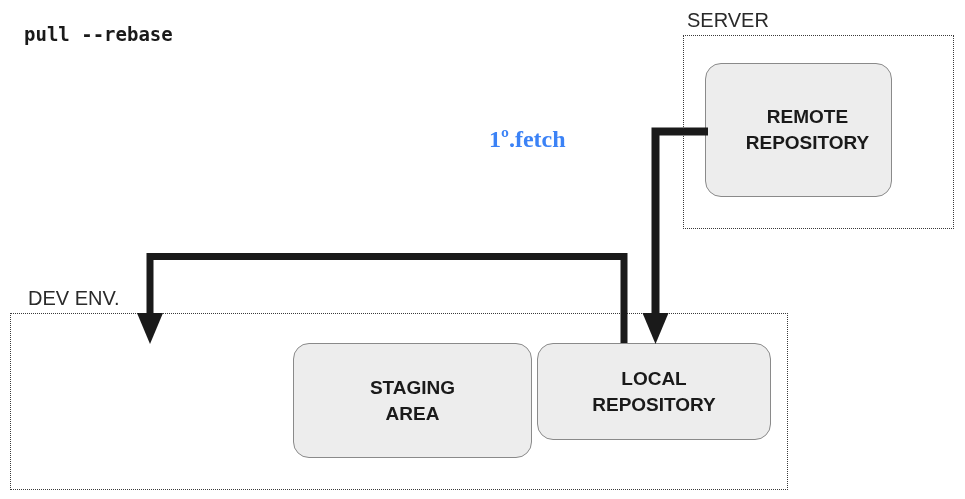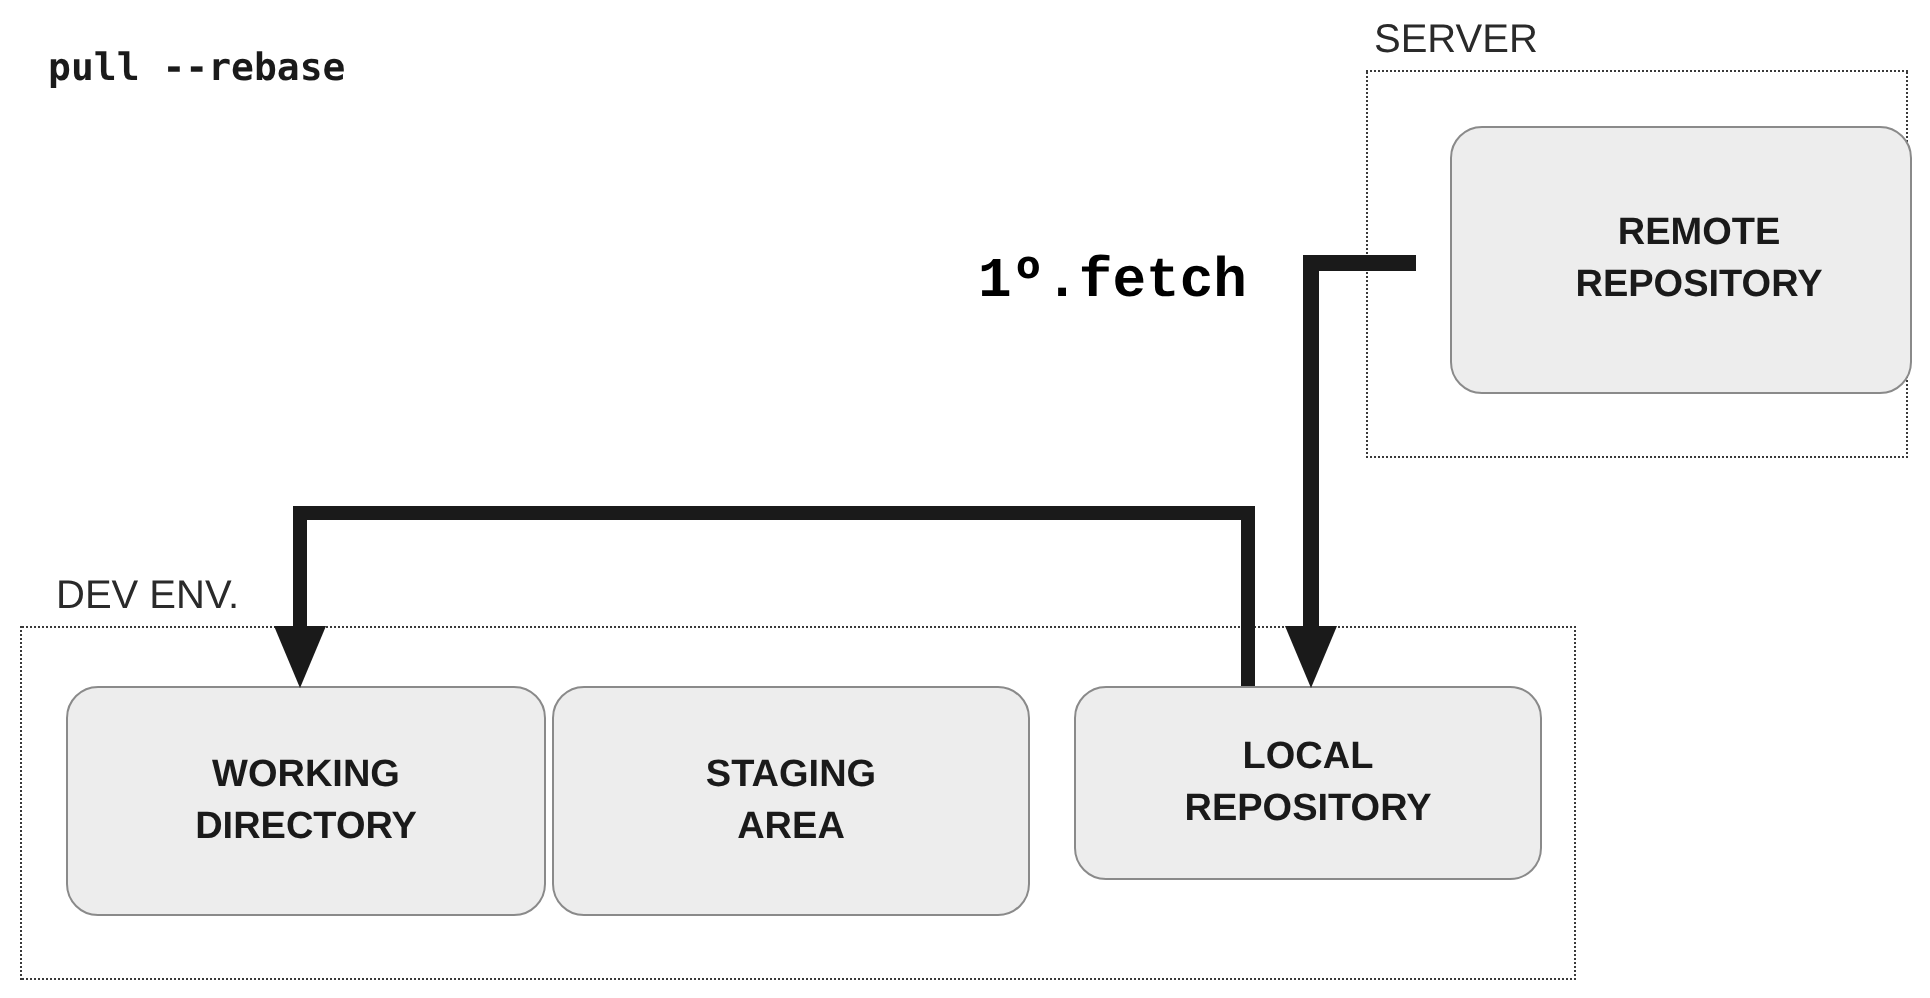--- a/index.html
+++ b/index.html
@@ -27,24 +27,24 @@
     font-size: 19px;
     font-weight: bold;
     color: #1a1a1a;
     letter-spacing: 0px;
     white-space: pre;
   }
 
   
   .step-label {
     position: absolute;
-    font-family: Liberation Mono, monospace;
-    font-size: 28px;
+    font-family: Liberation Serif, serif;
+    font-size: 24px;
     font-weight: bold;
-    color: #000000;
+    color: #3b82f6;
     white-space: pre;
   }
   #label-fetch  { left: 489px; top: 126px; }
   #label-rebase { left: 146px; top: 211px; }
 
   
   .group-box {
     position: absolute;
     border: 1.6px dotted #3a3a3a;
     background: transparent;
@@ -75,23 +75,23 @@
     align-items: center;
     justify-content: center;
     text-align: center;
     font-family: "Liberation Sans", sans-serif;
     font-size: 19px;
     font-weight: bold;
     color: #1a1a1a;
     line-height: 1.35;
     white-space: pre-line;
   }
-  #node-remote   { left: 725px; top: 63px;  width: 231px; height: 134px; padding-left: 18px; }
+  #node-remote   { left: 705px; top: 63px;  width: 187px; height: 134px; padding-left: 18px; }
   #node-working  { left: 33px;  top: 343px; width: 240px; height: 115px; }
-  #node-staging  { left: 276px; top: 343px; width: 239px; height: 115px; text-align: center; }
+  #node-staging  { left: 293px; top: 343px; width: 239px; height: 115px; text-align: center; }
   #node-local    { left: 537px; top: 343px; width: 234px; height: 97px; }
 
   
   #connectors {
     position: absolute;
     left: 0;
     top: 0;
     width: 965px;
     height: 499px;
     pointer-events: none;
@@ -105,22 +105,20 @@
   <div class="title">pull --rebase</div>
 
   <div class="group-label" id="server-label">SERVER</div>
   <div class="group-box" id="server-box"></div>
 
   <div class="group-label" id="devenv-label">DEV ENV.</div>
   <div class="group-box" id="devenv-box"></div>
 
   <div class="node" id="node-remote">REMOTE
 REPOSITORY</div>
-  <div class="node" id="node-working">WORKING
-DIRECTORY</div>
   <div class="node" id="node-staging">STAGING
 AREA</div>
   <div class="node" id="node-local">LOCAL
 REPOSITORY</div>
 
   <svg id="connectors" viewBox="0 0 965 499">
 
     <g>
       <path d="M 708 131.5 L 655.5 131.5 L 655.5 313" fill="none" stroke="#1a1a1a" stroke-width="8" stroke-linecap="butt" stroke-linejoin="miter"></path>
       <path d="M 655.5 313 L 655.5 316 Z" fill="none" stroke="#1a1a1a" stroke-width="8"></path>

